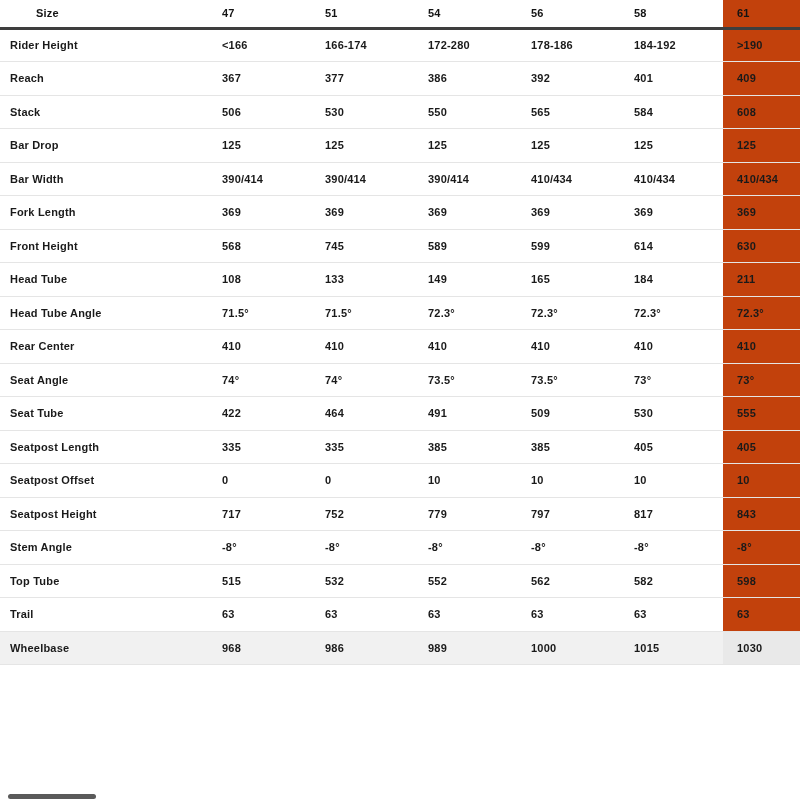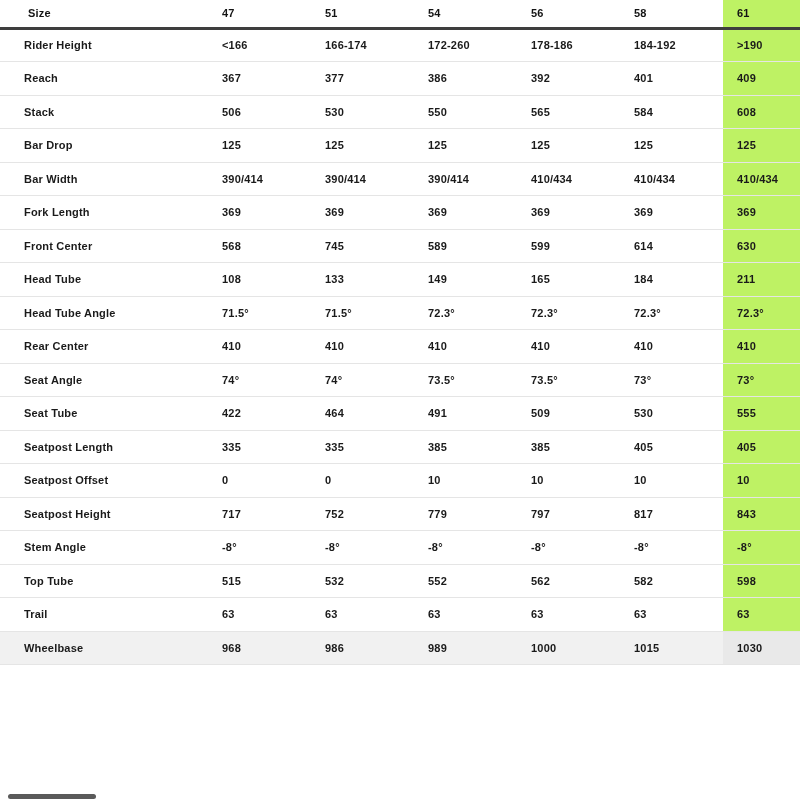--- a/index.html
+++ b/index.html
@@ -28,34 +28,34 @@
     height: 28px;
     text-align: left;
     vertical-align: middle;
     font-size: 11px;
     font-weight: 700;
     color: #141414;
     padding-left: 14px;
     border-bottom: 3px solid #3e3e3e;
     letter-spacing: 0.2px;
   }
-  thead th:first-child { padding-left: 28px; }
+  thead th:first-child { padding-left: 36px; }
   tbody td {
     height: 33.5px;
     vertical-align: middle;
     font-size: 11px;
     font-weight: 700;
     color: #1a1a1a;
     padding-left: 14px;
     border-bottom: 1px solid #e5e5e5;
     letter-spacing: 0.2px;
     white-space: nowrap;
   }
-  tbody td:first-child { padding-left: 24px; }
-  .hl-col { background: #bef264; }
+  tbody td:first-child { padding-left: 10px; }
+  .hl-col { background: #c2410c; }
   tr.hl-row td { background: #f1f1f1; }
   tr.hl-row td.hl-col { background: #e9e9e9; }
   .h-scrollbar-thumb {
     position: absolute;
     left: 8px;
     bottom: 1px;
     width: 88px;
     height: 5px;
     border-radius: 3px;
     background: #5a5a5a;
@@ -84,21 +84,21 @@
           <th>56</th>
           <th>58</th>
           <th class="hl-col">61</th>
         </tr>
     </thead>
     <tbody>
         <tr>
           <td>Rider Height</td>
           <td>&lt;166</td>
           <td>166-174</td>
-          <td>172-260</td>
+          <td>172-280</td>
           <td>178-186</td>
           <td>184-192</td>
           <td class="hl-col">&gt;190</td>
         </tr>
         <tr>
           <td>Reach</td>
           <td>367</td>
           <td>377</td>
           <td>386</td>
           <td>392</td>
@@ -135,21 +135,21 @@
         <tr>
           <td>Fork Length</td>
           <td>369</td>
           <td>369</td>
           <td>369</td>
           <td>369</td>
           <td>369</td>
           <td class="hl-col">369</td>
         </tr>
         <tr>
-          <td>Front Center</td>
+          <td>Front Height</td>
           <td>568</td>
           <td>745</td>
           <td>589</td>
           <td>599</td>
           <td>614</td>
           <td class="hl-col">630</td>
         </tr>
         <tr>
           <td>Head Tube</td>
           <td>108</td>

